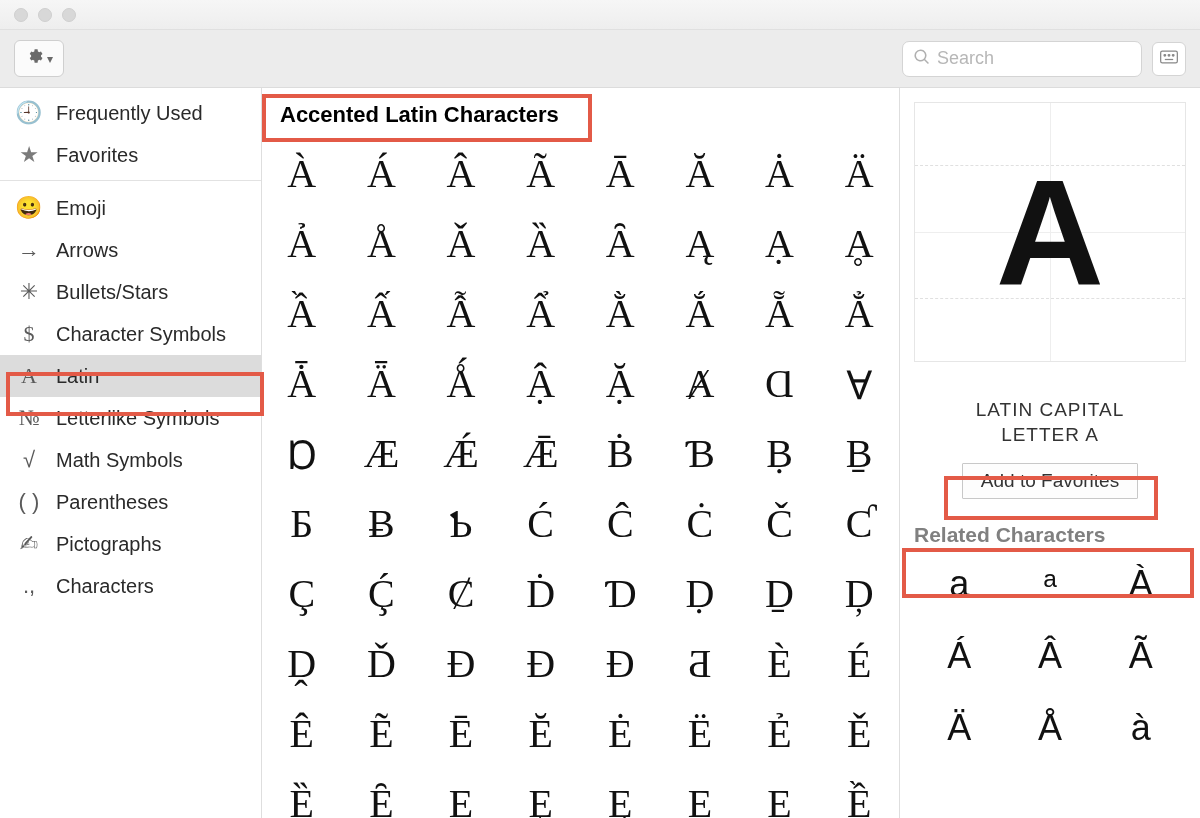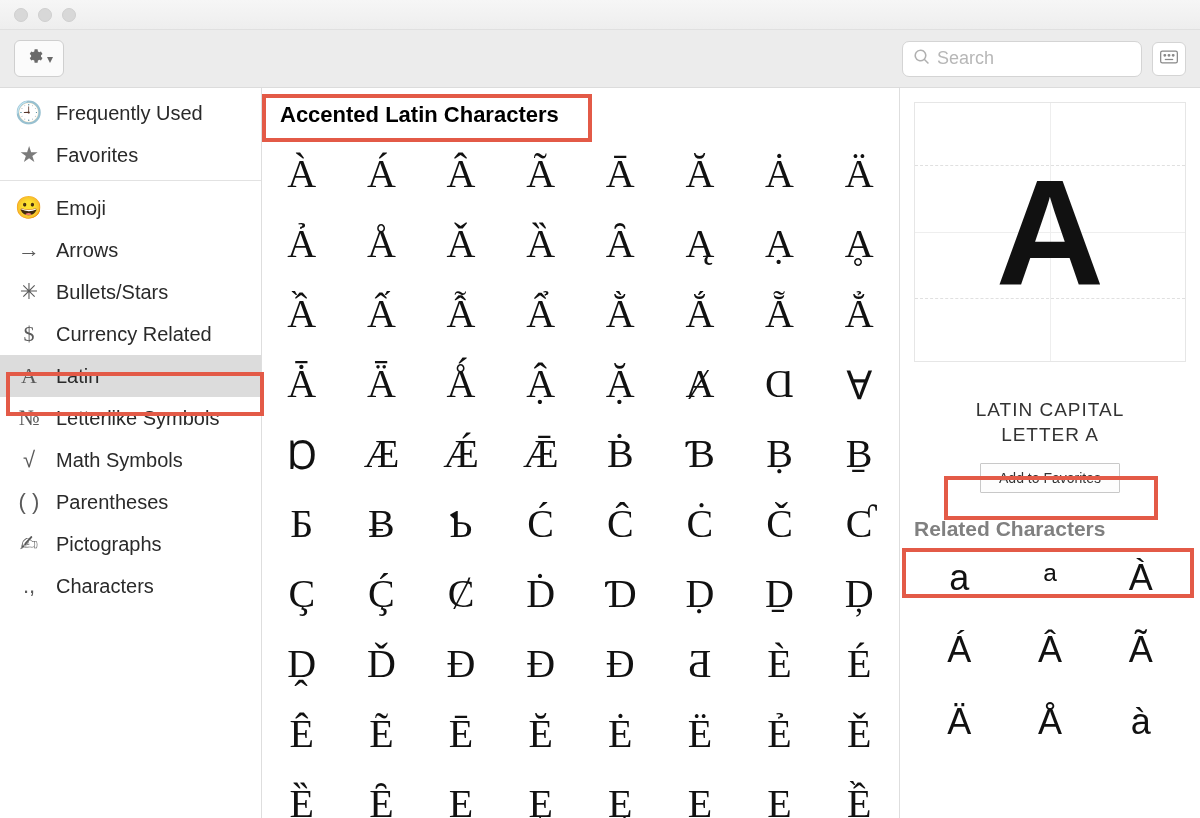--- a/index.html
+++ b/index.html
@@ -151,21 +151,21 @@
     font-family: Arial, "Helvetica Neue", sans-serif;
     font-size: 150px; font-weight: 700; color:#111;
   }
   .char-name {
     text-align:center; font-size: 19px; letter-spacing: 1px;
     color:#333; margin-top: 36px; line-height: 1.3;
   }
   .fav-btn {
     display:block; margin: 16px auto 0 auto;
     padding: 6px 18px;
-    font-size: 14px;
+    font-size: 19px;
     border: 1px solid #c8c8c8;
     background:#fdfdfd;
     border-radius: 1px;
     color:#333;
   }
   .related-header {
     margin-top: 24px;
     font-size: 21px; font-weight:600; color:#808080;
   }
   .related-grid {
@@ -248,21 +248,21 @@
         <div class="side-item">
           <span class="side-icon">→</span>
           <span>Arrows</span>
         </div>
         <div class="side-item">
           <span class="side-icon">✳︎</span>
           <span>Bullets/Stars</span>
         </div>
         <div class="side-item">
           <span class="side-icon" style="font-family: Georgia, serif;">$</span>
-          <span>Currency Related</span>
+          <span>Character Symbols</span>
         </div>
         <div class="side-item selected">
           <span class="side-icon" style="font-family: Georgia, serif;">A</span>
           <span>Latin</span>
         </div>
         <div class="side-item">
           <span class="side-icon" style="font-family: Georgia, serif;">№</span>
           <span>Letterlike Symbols</span>
         </div>
         <div class="side-item">

